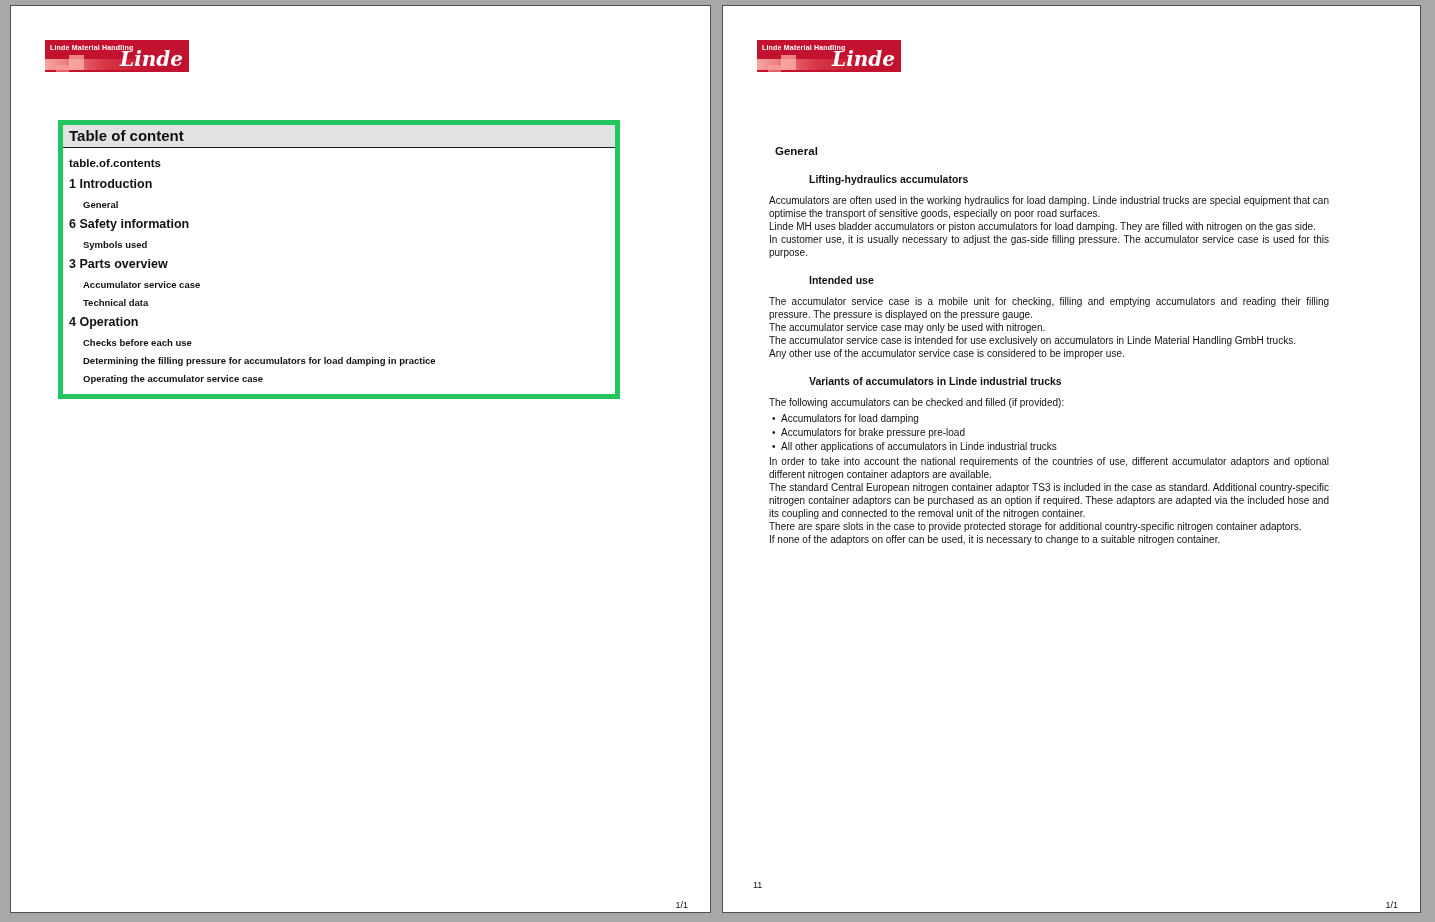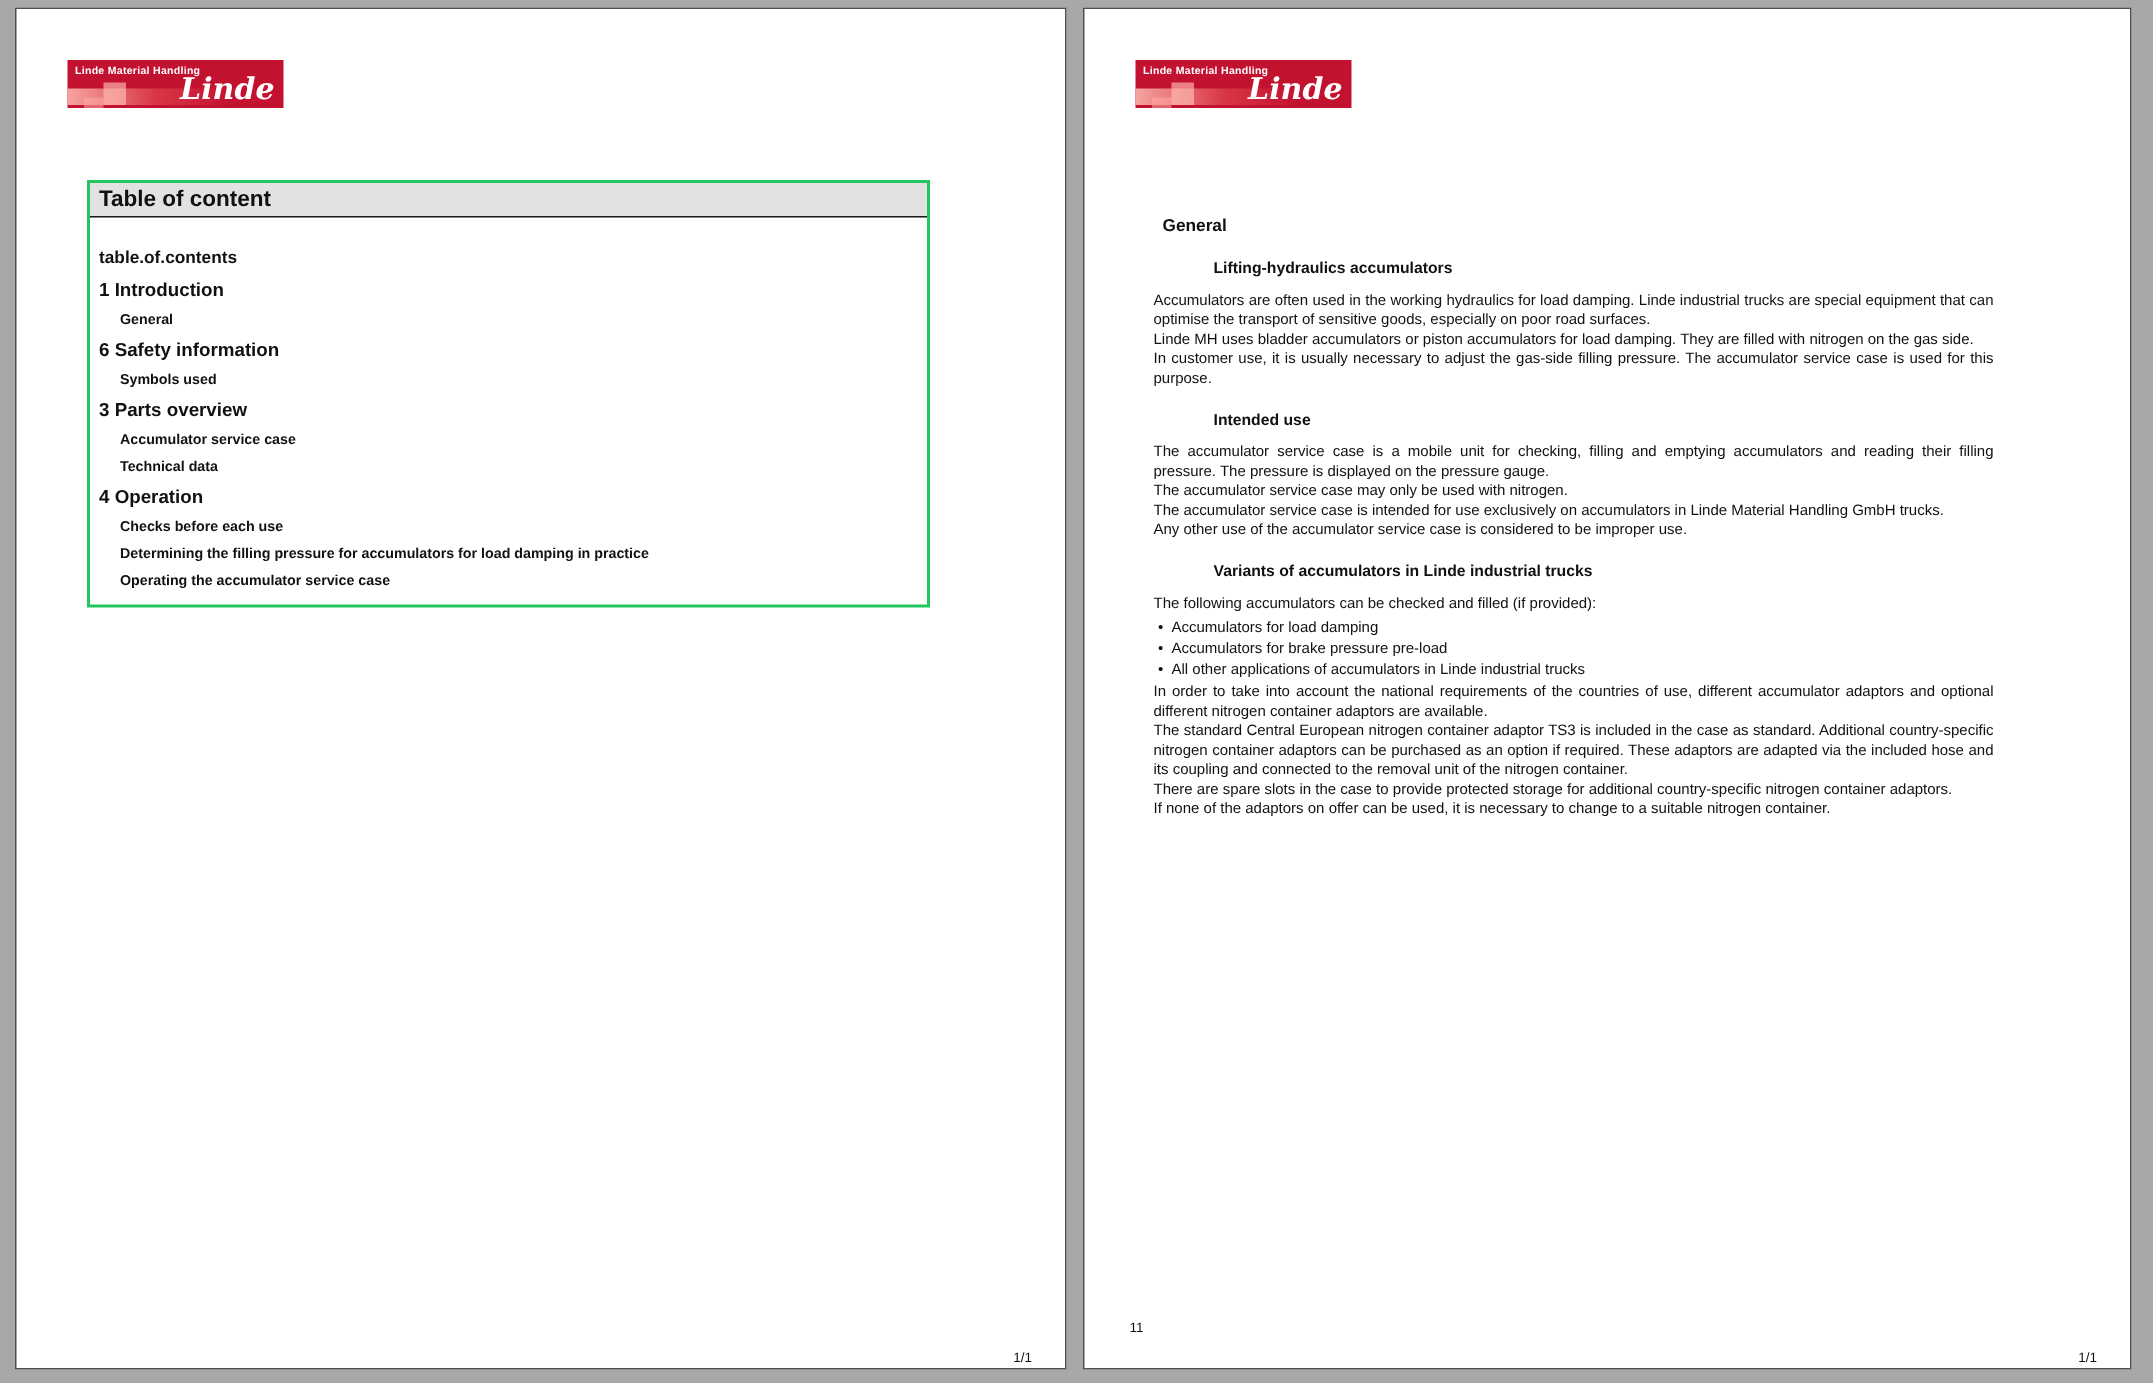--- a/index.html
+++ b/index.html
@@ -77,34 +77,34 @@
     font-size: 20px;
     line-height: 22px;
   }
 
   
   .toc-box {
     position: absolute;
     left: 47px;
     top: 114px;
     width: 562px;
-    border: 2px solid #22c55e;
+    border: 5px solid #22c55e;
     box-sizing: border-box;
     background: #ffffff;
   }
   .toc-header {
     background: #e2e2e2;
     border-bottom: 1px solid #1a1a1a;
     font-size: 15px;
     font-weight: bold;
     color: #111;
     padding: 2px 6px 3px 6px;
   }
   .toc-body {
-    padding: 16px 6px 10px 6px;
+    padding: 4px 6px 10px 6px;
   }
   .toc-item { color: #111; }
   .toc-item.meta {
     font-weight: bold;
     font-size: 11.5px;
     margin: 4px 0 0 0;
     line-height: 14px;
   }
   .toc-item.chapter {
     font-weight: bold;

